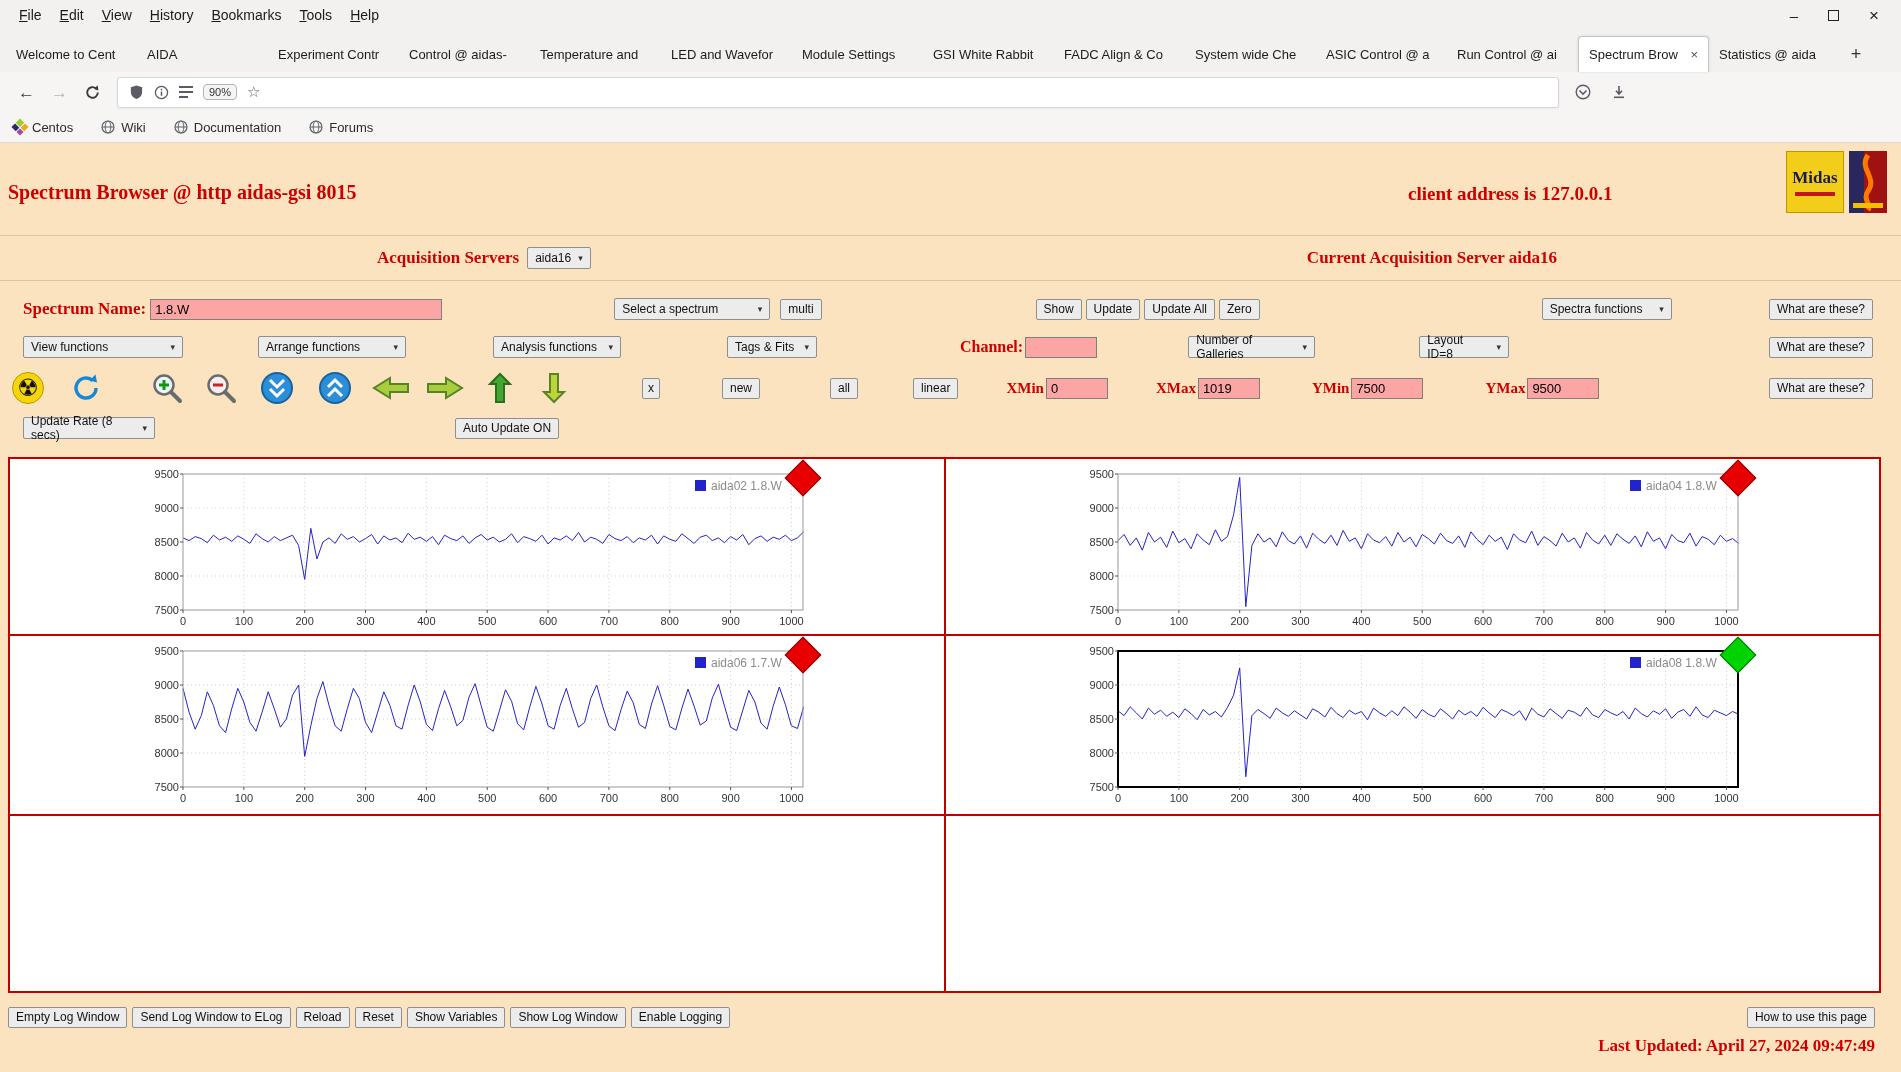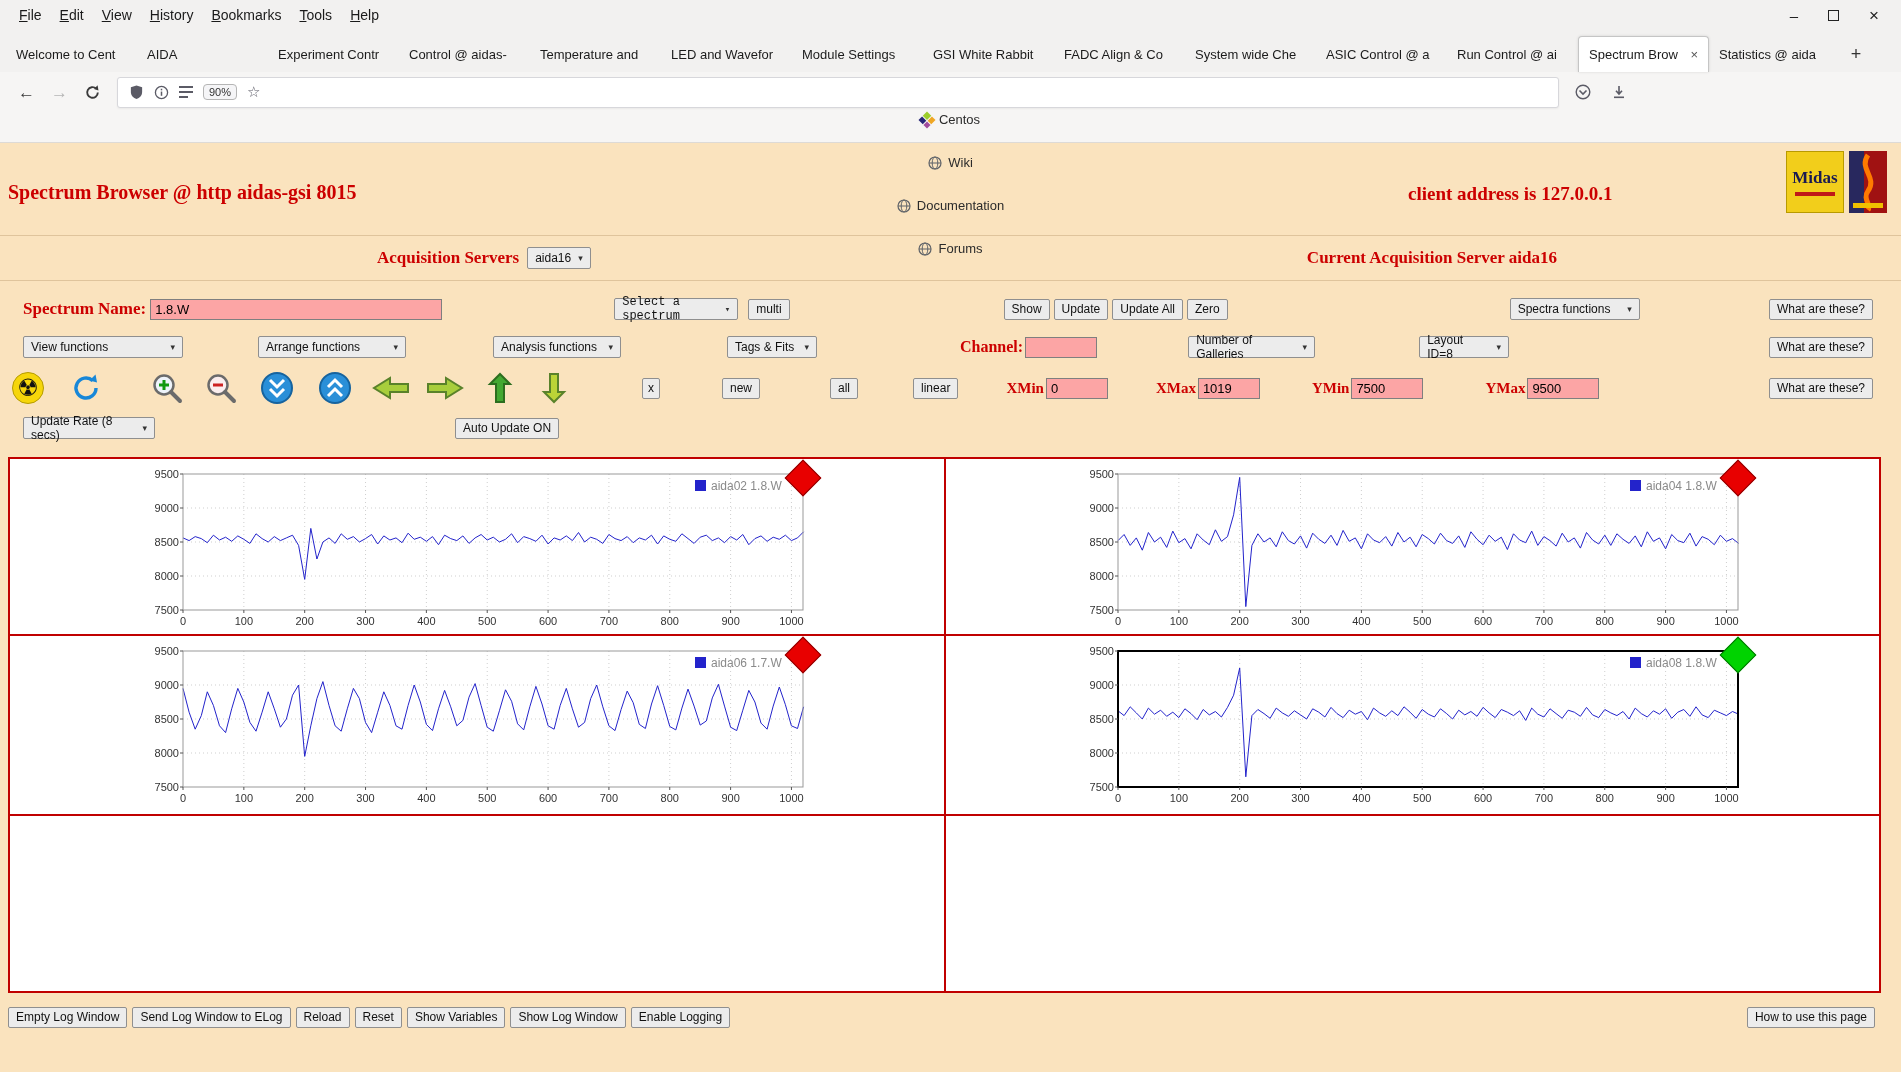--- a/index.html
+++ b/index.html
@@ -24,21 +24,21 @@
 
   .urlbar { height:40px; background:#F6F5F4; display:flex; align-items:center; gap:16px; padding:0 18px; }
   .nav-icon { font-size:17px; color:#3a3a3a; line-height:1; }
   .nav-icon.disabled { color:#b5b5b5; }
   .url-field { flex:0 1 1442px; height:31px; background:#fff; border:1px solid #d7d7db; border-radius:3px; display:flex; align-items:center; gap:10px; padding:0 11px; font-size:13.5px; color:#3f3f46; box-shadow:0 1px 2px rgba(0,0,0,.05); }
   .url-text { flex:1; color:#444; }
   .zoom-chip { border:1px solid #b5b5b5; border-radius:4px; font-size:11px; padding:1px 5px; color:#333; background:#f5f5f7; }
   .star { font-size:15px; color:#5b5b66; }
   .after-url { display:flex; align-items:center; gap:20px; }
 
-  .bookmarksbar { height:31px; background:#F6F5F4; border-bottom:1px solid #DDDAD6; display:flex; align-items:center; gap:28px; padding:0 14px; font-size:13px; color:#2b2b2b;flex-direction:column; }
+  .bookmarksbar { height:31px; background:#F6F5F4; border-bottom:1px solid #DDDAD6; display:flex; align-items:center; gap:28px; padding:0 14px; font-size:13px; color:#2b2b2b; }
   .bm { display:flex; align-items:center; gap:6px; }
   .centos-icon { width:12px; height:12px; transform:rotate(45deg); display:grid; grid-template-columns:1fr 1fr; grid-template-rows:1fr 1fr; gap:1px; }
   .centos-icon i { display:block; }
 
   
   .page { height:929px; background:#FAE3BE; overflow:hidden; }
   .rtext { color:#cc0000; font-family:"Liberation Serif", serif; font-weight:bold; }
   .page-header { position:relative; height:92px; }
   .page-title { position:absolute; left:8px; top:38px; font-size:20px; }
   .client-address { position:absolute; left:1408px; top:40px; font-size:19px; }
@@ -271,21 +271,21 @@
         <span class="caret">▾</span>
       </span>
       <span class="rtext acq-current">Current Acquisition Server aida16</span>
     </div>
 
     <div class="hline"></div>
 
     <div class="row row-spectrum">
       <span class="rtext biglabel">Spectrum Name:</span>
       <input class="txt" style="width: 292px; margin-left: 4px;" value="1.8.W">
-      <span class="select" style="margin-left:172px; width:124px; justify-content:space-between;font-family:Liberation Mono, monospace;">
+      <span class="select" style="margin-left:172px; width:156px; justify-content:space-between;">
         <span>Select a spectrum</span>
         <span class="caret">▾</span>
       </span>
       <button class="btn" style="margin-left:10px;">multi</button>
       <button class="btn" style="margin-left:214px;">Show</button>
       <button class="btn" style="margin-left:4px;">Update</button>
       <button class="btn" style="margin-left:4px;">Update All</button>
       <button class="btn" style="margin-left:4px;">Zero</button>
       <span class="select" style="margin-left:282px; width:130px; justify-content:space-between;">
         <span>Spectra functions</span>
@@ -647,15 +647,16 @@
       <button class="btn">Empty Log Window</button>
       <button class="btn">Send Log Window to ELog</button>
       <button class="btn">Reload</button>
       <button class="btn">Reset</button>
       <button class="btn">Show Variables</button>
       <button class="btn">Show Log Window</button>
       <button class="btn">Enable Logging</button>
       <button class="btn help-btn">How to use this page</button>
     </div>
 
+    <div class="rtext last-updated">Last Updated: April 27, 2024 09:47:49</div>
 
   </div>
 </div>
 
 </body></html>

